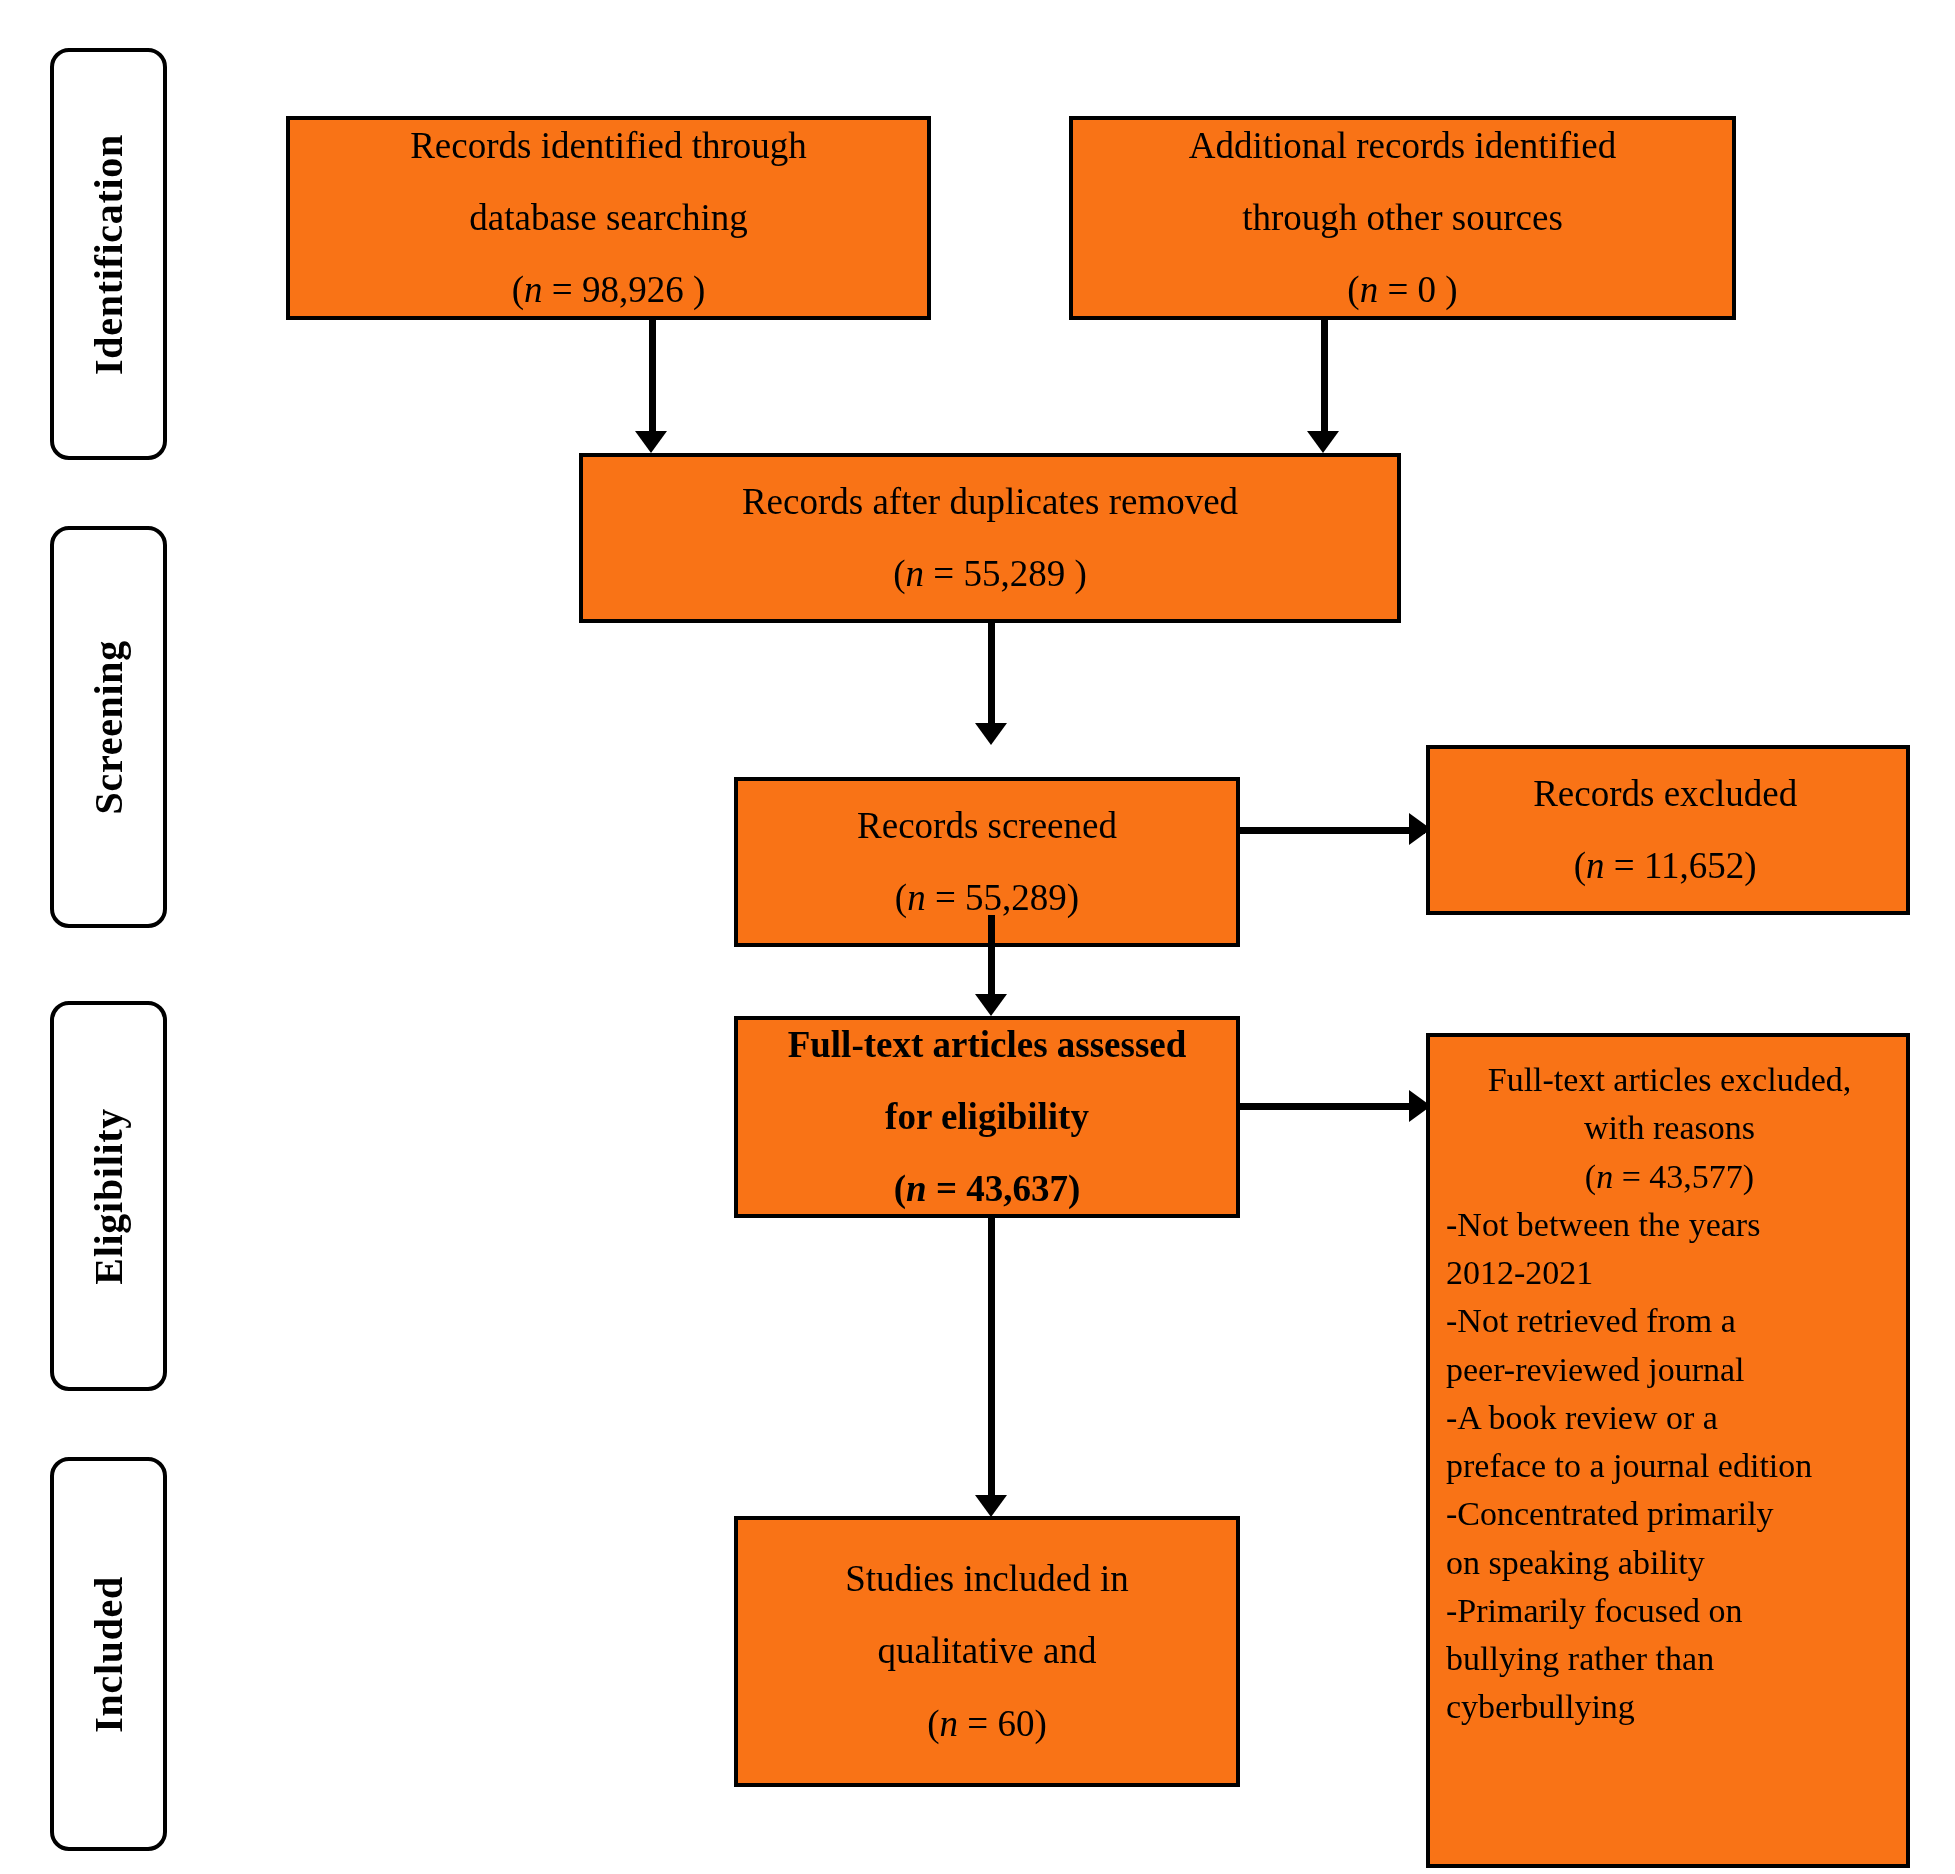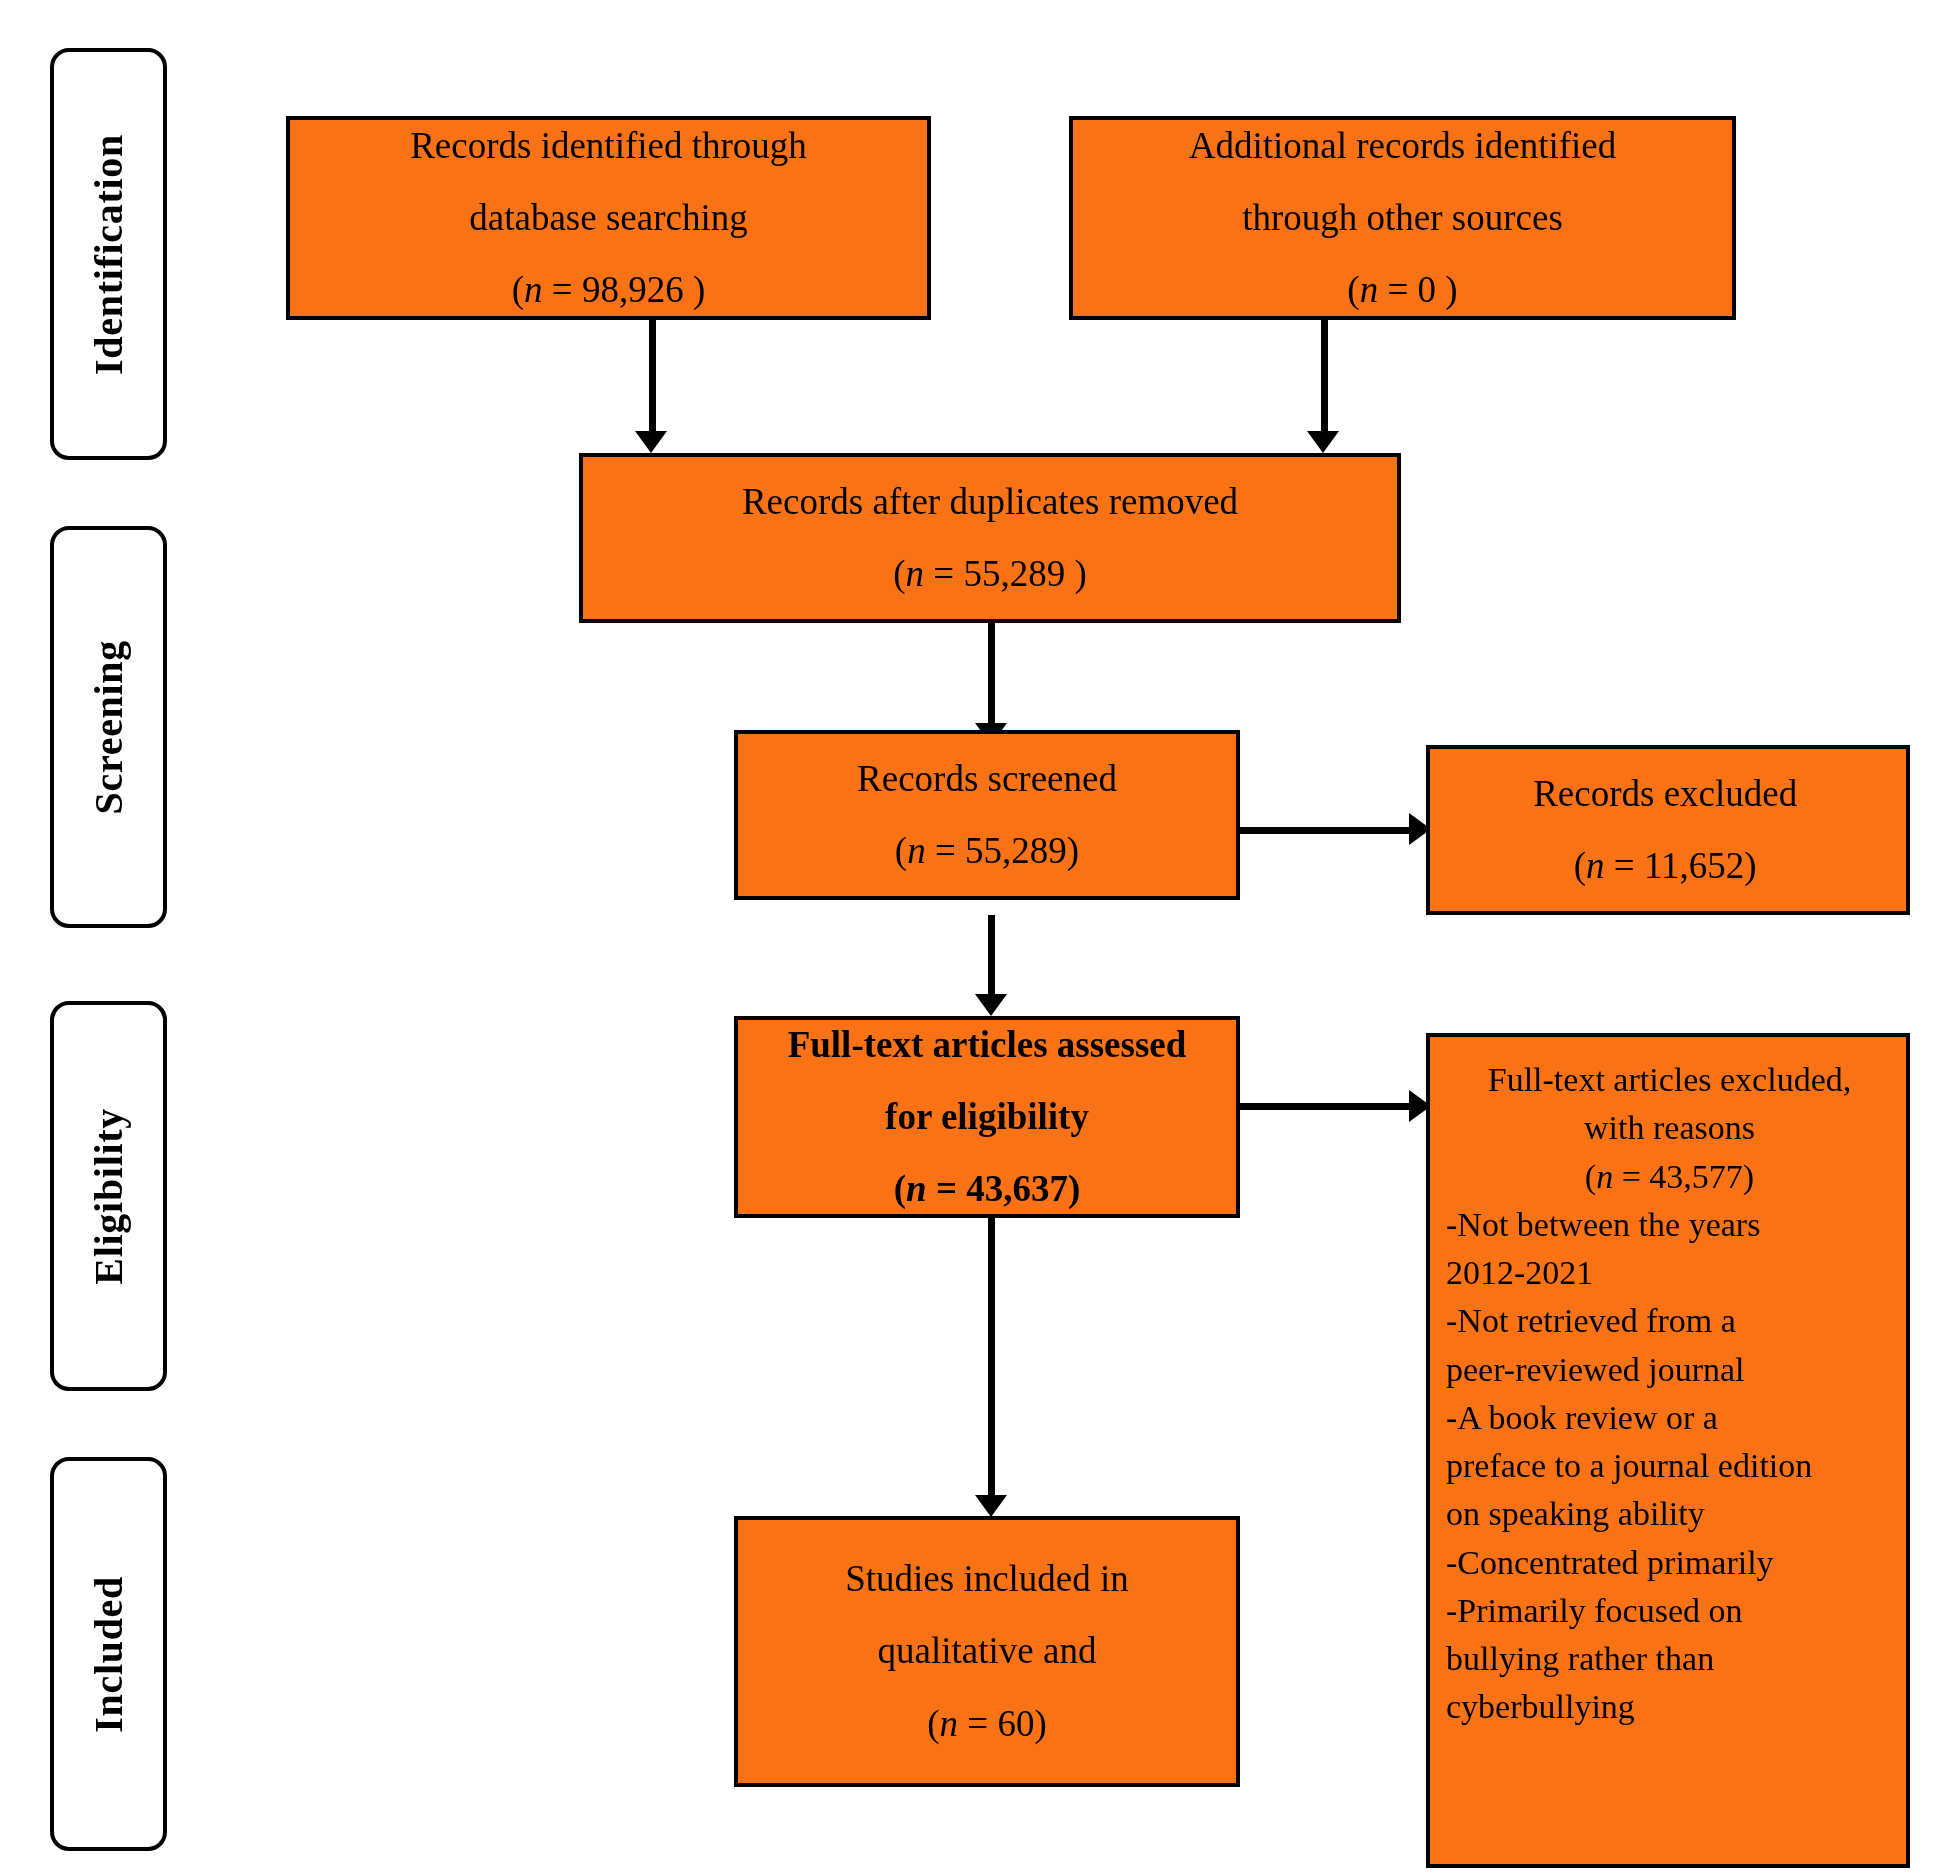--- a/index.html
+++ b/index.html
@@ -125,21 +125,21 @@
   <div class="arrow-down" style="left:1307px; top:431px;"></div>
 
   <div class="node" style="left:579px; top:453px; width:822px; height:170px;">
     <span class="ln">Records after duplicates removed</span>
     <span class="ln">(<span class="italic-n">n</span> = 55,289 )</span>
   </div>
 
   <div class="vline" style="left:988px; top:623px; height:108px;"></div>
   <div class="arrow-down" style="left:975px; top:723px;"></div>
 
-  <div class="node" style="left:734px; top:730px; width:506px; height:170px;">
+  <div class="node" style="left:734px; top:777px; width:506px; height:170px;">
     <span class="ln">Records screened</span>
     <span class="ln">(<span class="italic-n">n</span> = 55,289)</span>
   </div>
 
   <div class="hline" style="left:1240px; top:827px; width:185px;"></div>
   <div class="arrow-right" style="left:1409px; top:813px;"></div>
 
   <div class="node" style="left:1426px; top:745px; width:484px; height:170px;padding-left:12px;">
     <span class="ln">Records excluded</span>
     <span class="ln">(<span class="italic-n">n</span> = 11,652)</span>
@@ -160,22 +160,22 @@
   <div class="node reasons" style="left:1426px; top:1016px; width:484px; height:835px; font-size:34px;margin-top:17px;">
     <span class="hdr">Full-text articles excluded,</span>
     <span class="hdr">with reasons</span>
     <span class="hdr">(<span class="italic-n">n</span> = 43,577)</span>
     <span class="li">-Not between the years</span>
     <span class="li">2012-2021</span>
     <span class="li">-Not retrieved from a</span>
     <span class="li">peer-reviewed journal</span>
     <span class="li">-A book review or a</span>
     <span class="li">preface to a journal edition</span>
+    <span class="li">-Concentrated primarily</span>
     <span class="li">on speaking ability</span>
-    <span class="li">-Concentrated primarily</span>
     <span class="li">-Primarily focused on</span>
     <span class="li">bullying rather than</span>
     <span class="li">cyberbullying</span>
   </div>
 
   <div class="vline" style="left:988px; top:1218px; height:286px;"></div>
   <div class="arrow-down" style="left:975px; top:1495px;"></div>
 
   <div class="node" style="left:734px; top:1516px; width:506px; height:271px;">
     <span class="ln">Studies included in</span>

